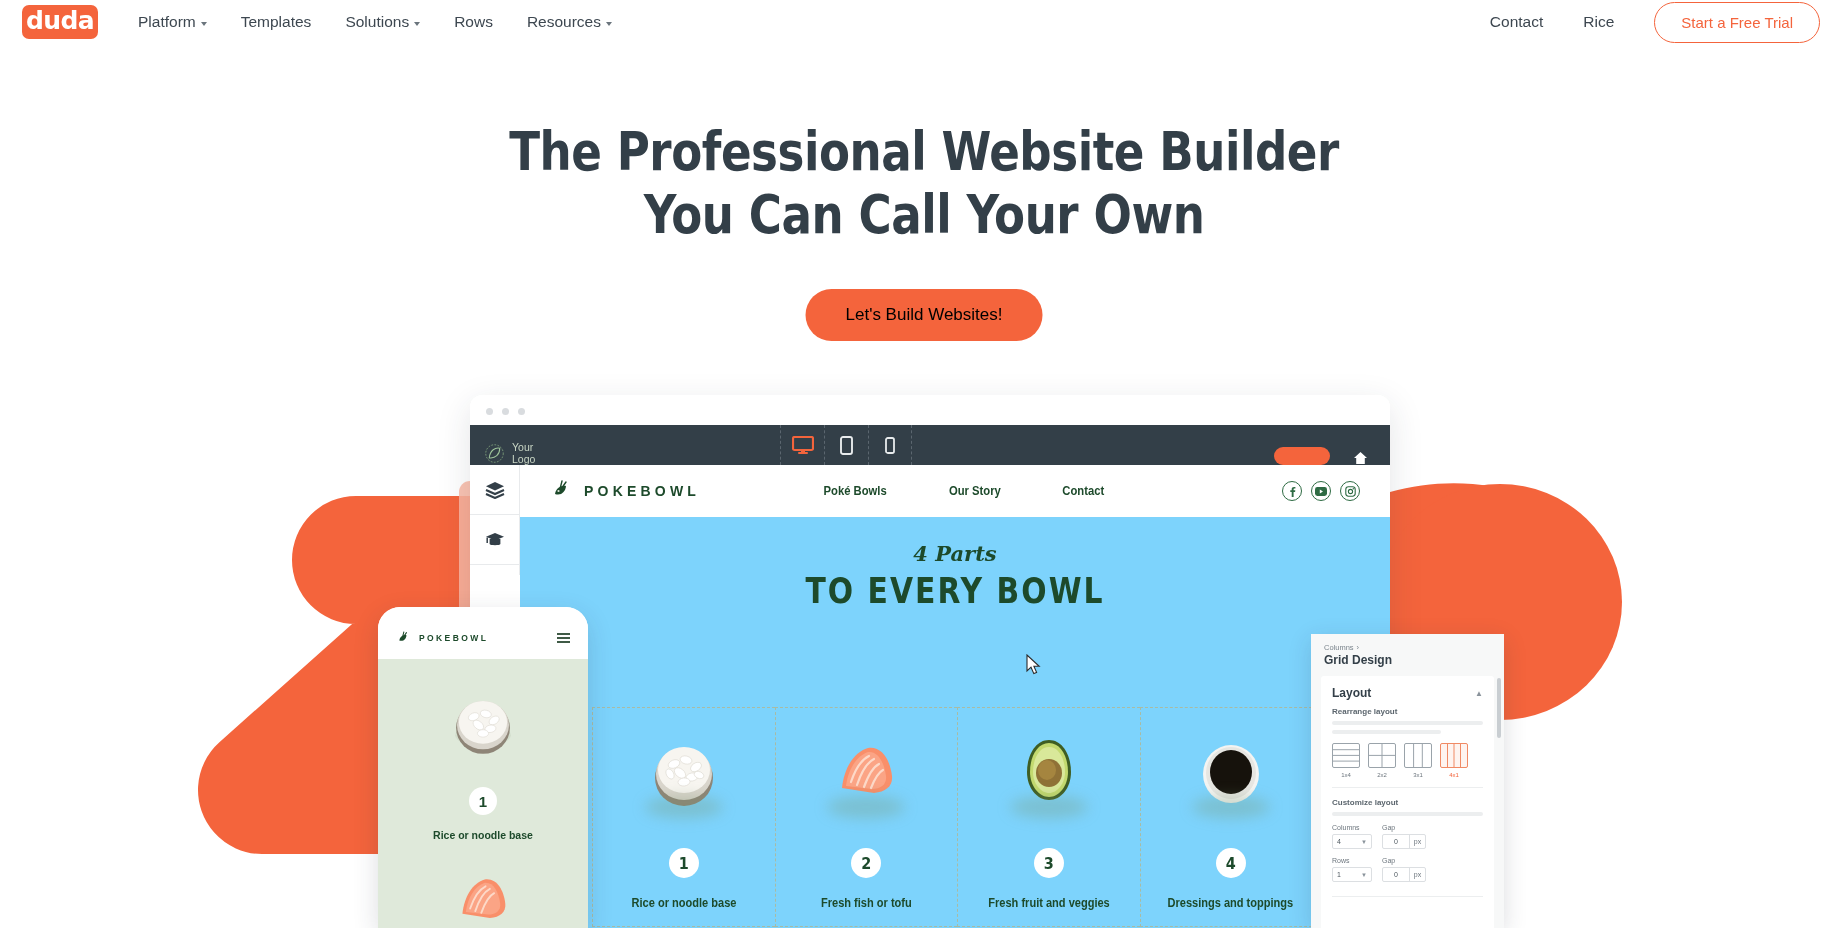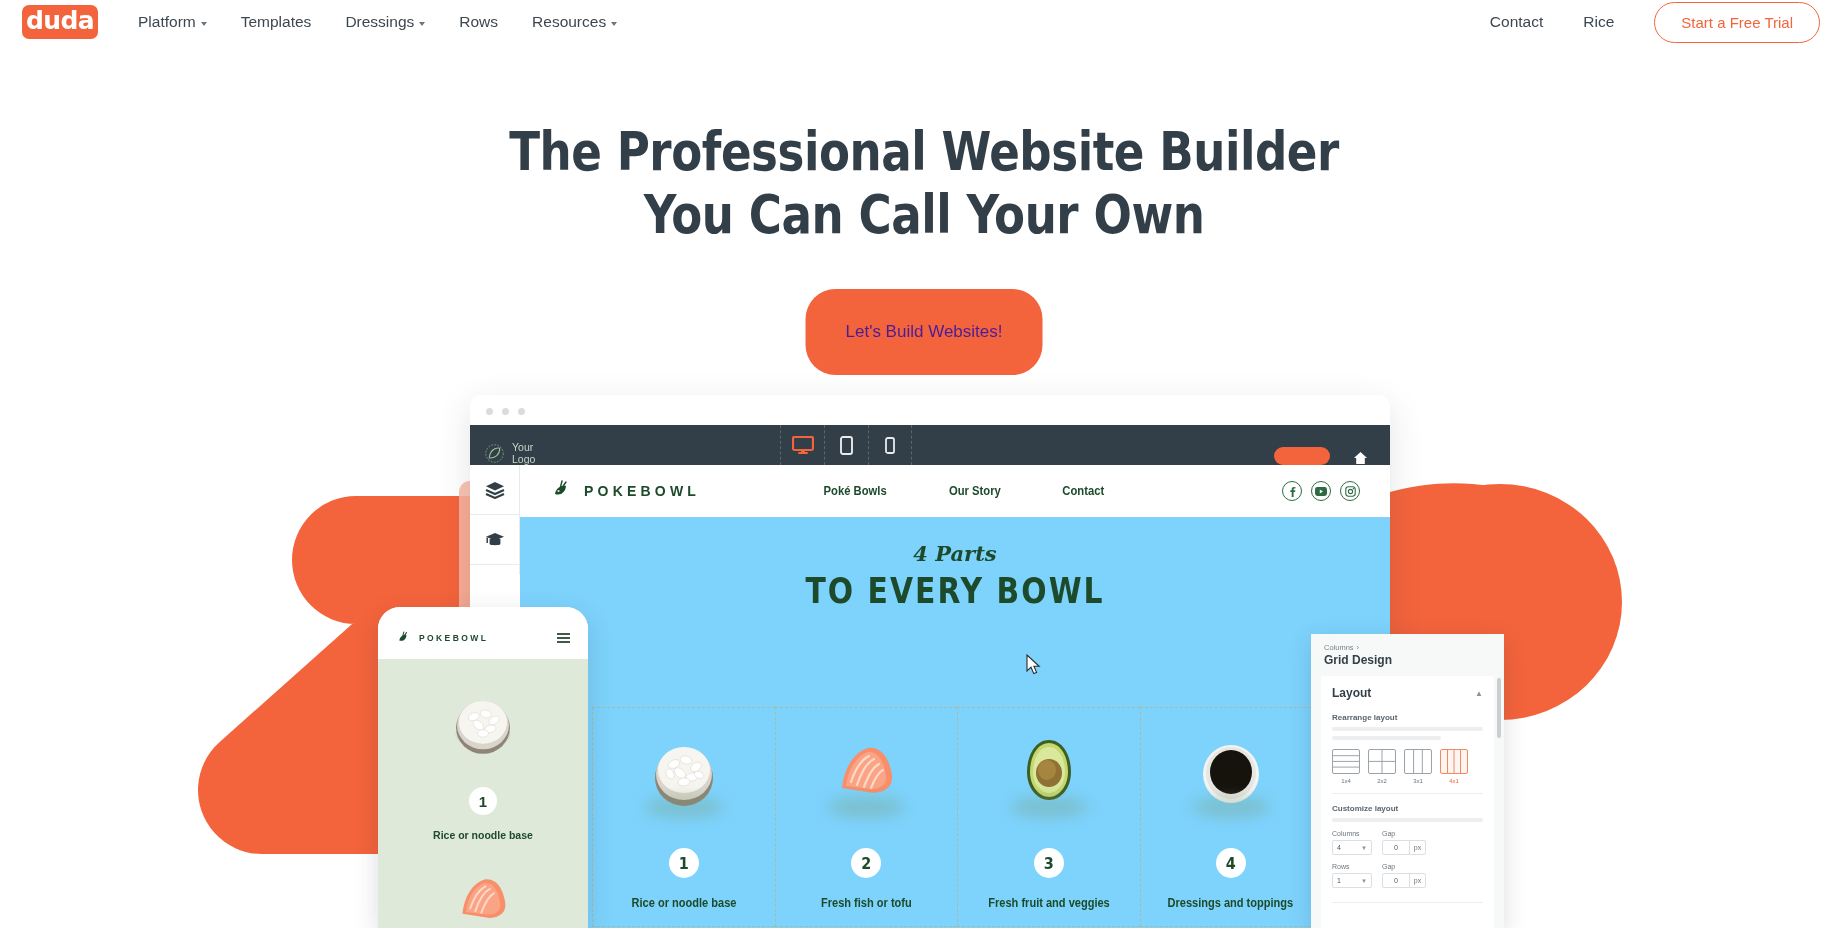--- a/index.html
+++ b/index.html
@@ -67,23 +67,23 @@
     font-weight: 700;
     font-size: 54px;
     line-height: 1.17;
     letter-spacing: -0.5px;
     color: #333f48;
     transform: scaleX(0.93);
   }
   .hero-btn {
     position: absolute; top: 289px; left: 50%;
     transform: translateX(-50%);
-    background: #f4643c; color: #4c1d95;
+    background: #f4643c; color: #000000;
     border: none; border-radius: 30px;
-    padding: 33px 40px;
+    padding: 16px 40px;
     font-size: 17px;
     cursor: pointer;
     white-space: nowrap;
   }
 
   
   .decor { position: absolute; top: 0; left: 0; width: 1848px; height: 928px; z-index: 5; pointer-events: none; }
 
   
   .browser {
@@ -275,21 +275,21 @@
   .panel-title {
     margin: 1px 0 0 13px; font-size: 12px; font-weight: 700; color: #333f48;
   }
   .panel-card {
     margin: 9px 10px 0 10px; background: #fff; border-radius: 3px;
     height: 255px; padding: 10px 11px 0 11px; position: relative;
   }
   .sec-head { display: flex; align-items: center; }
   .sec-title { font-size: 12px; font-weight: 700; color: #333f48; }
   .chev-up { margin-left: auto; color: #8a939b; font-size: 8px; }
-  .sub-label { font-size: 8px; font-weight: 700; color: #5c666e; margin-top: 13px; }
+  .sub-label { font-size: 8px; font-weight: 700; color: #5c666e; margin-top: 7px; }
   .skel { background: #eceeef; border-radius: 2px; margin-top: 5px; height: 4px; }
   .thumbs { display: flex; gap: 8px; margin-top: 9px; }
   .thumb { width: 28px; }
   .thumb-box {
     width: 28px; height: 25px; border: 1px solid #9aa3aa; border-radius: 2px;
     position: relative; overflow: hidden;
   }
   .thumb-box.sel { border-color: #f08a64; background: #fef4f0; }
   .thumb-cap {
     text-align: center; font-size: 6px; margin-top: 4px; color: #6d767e;
@@ -345,21 +345,21 @@
 
   <div class="nav-links">
     <div class="nav-item">
       <span>Platform</span>
       <span class="caret"></span>
     </div>
     <div class="nav-item">
       <span>Templates</span>
     </div>
     <div class="nav-item">
-      <span>Dressings</span>
+      <span>Solutions</span>
       <span class="caret"></span>
     </div>
     <div class="nav-item">
       <span>Rows</span>
     </div>
     <div class="nav-item">
       <span>Resources</span>
       <span class="caret"></span>
     </div>
   </div>

